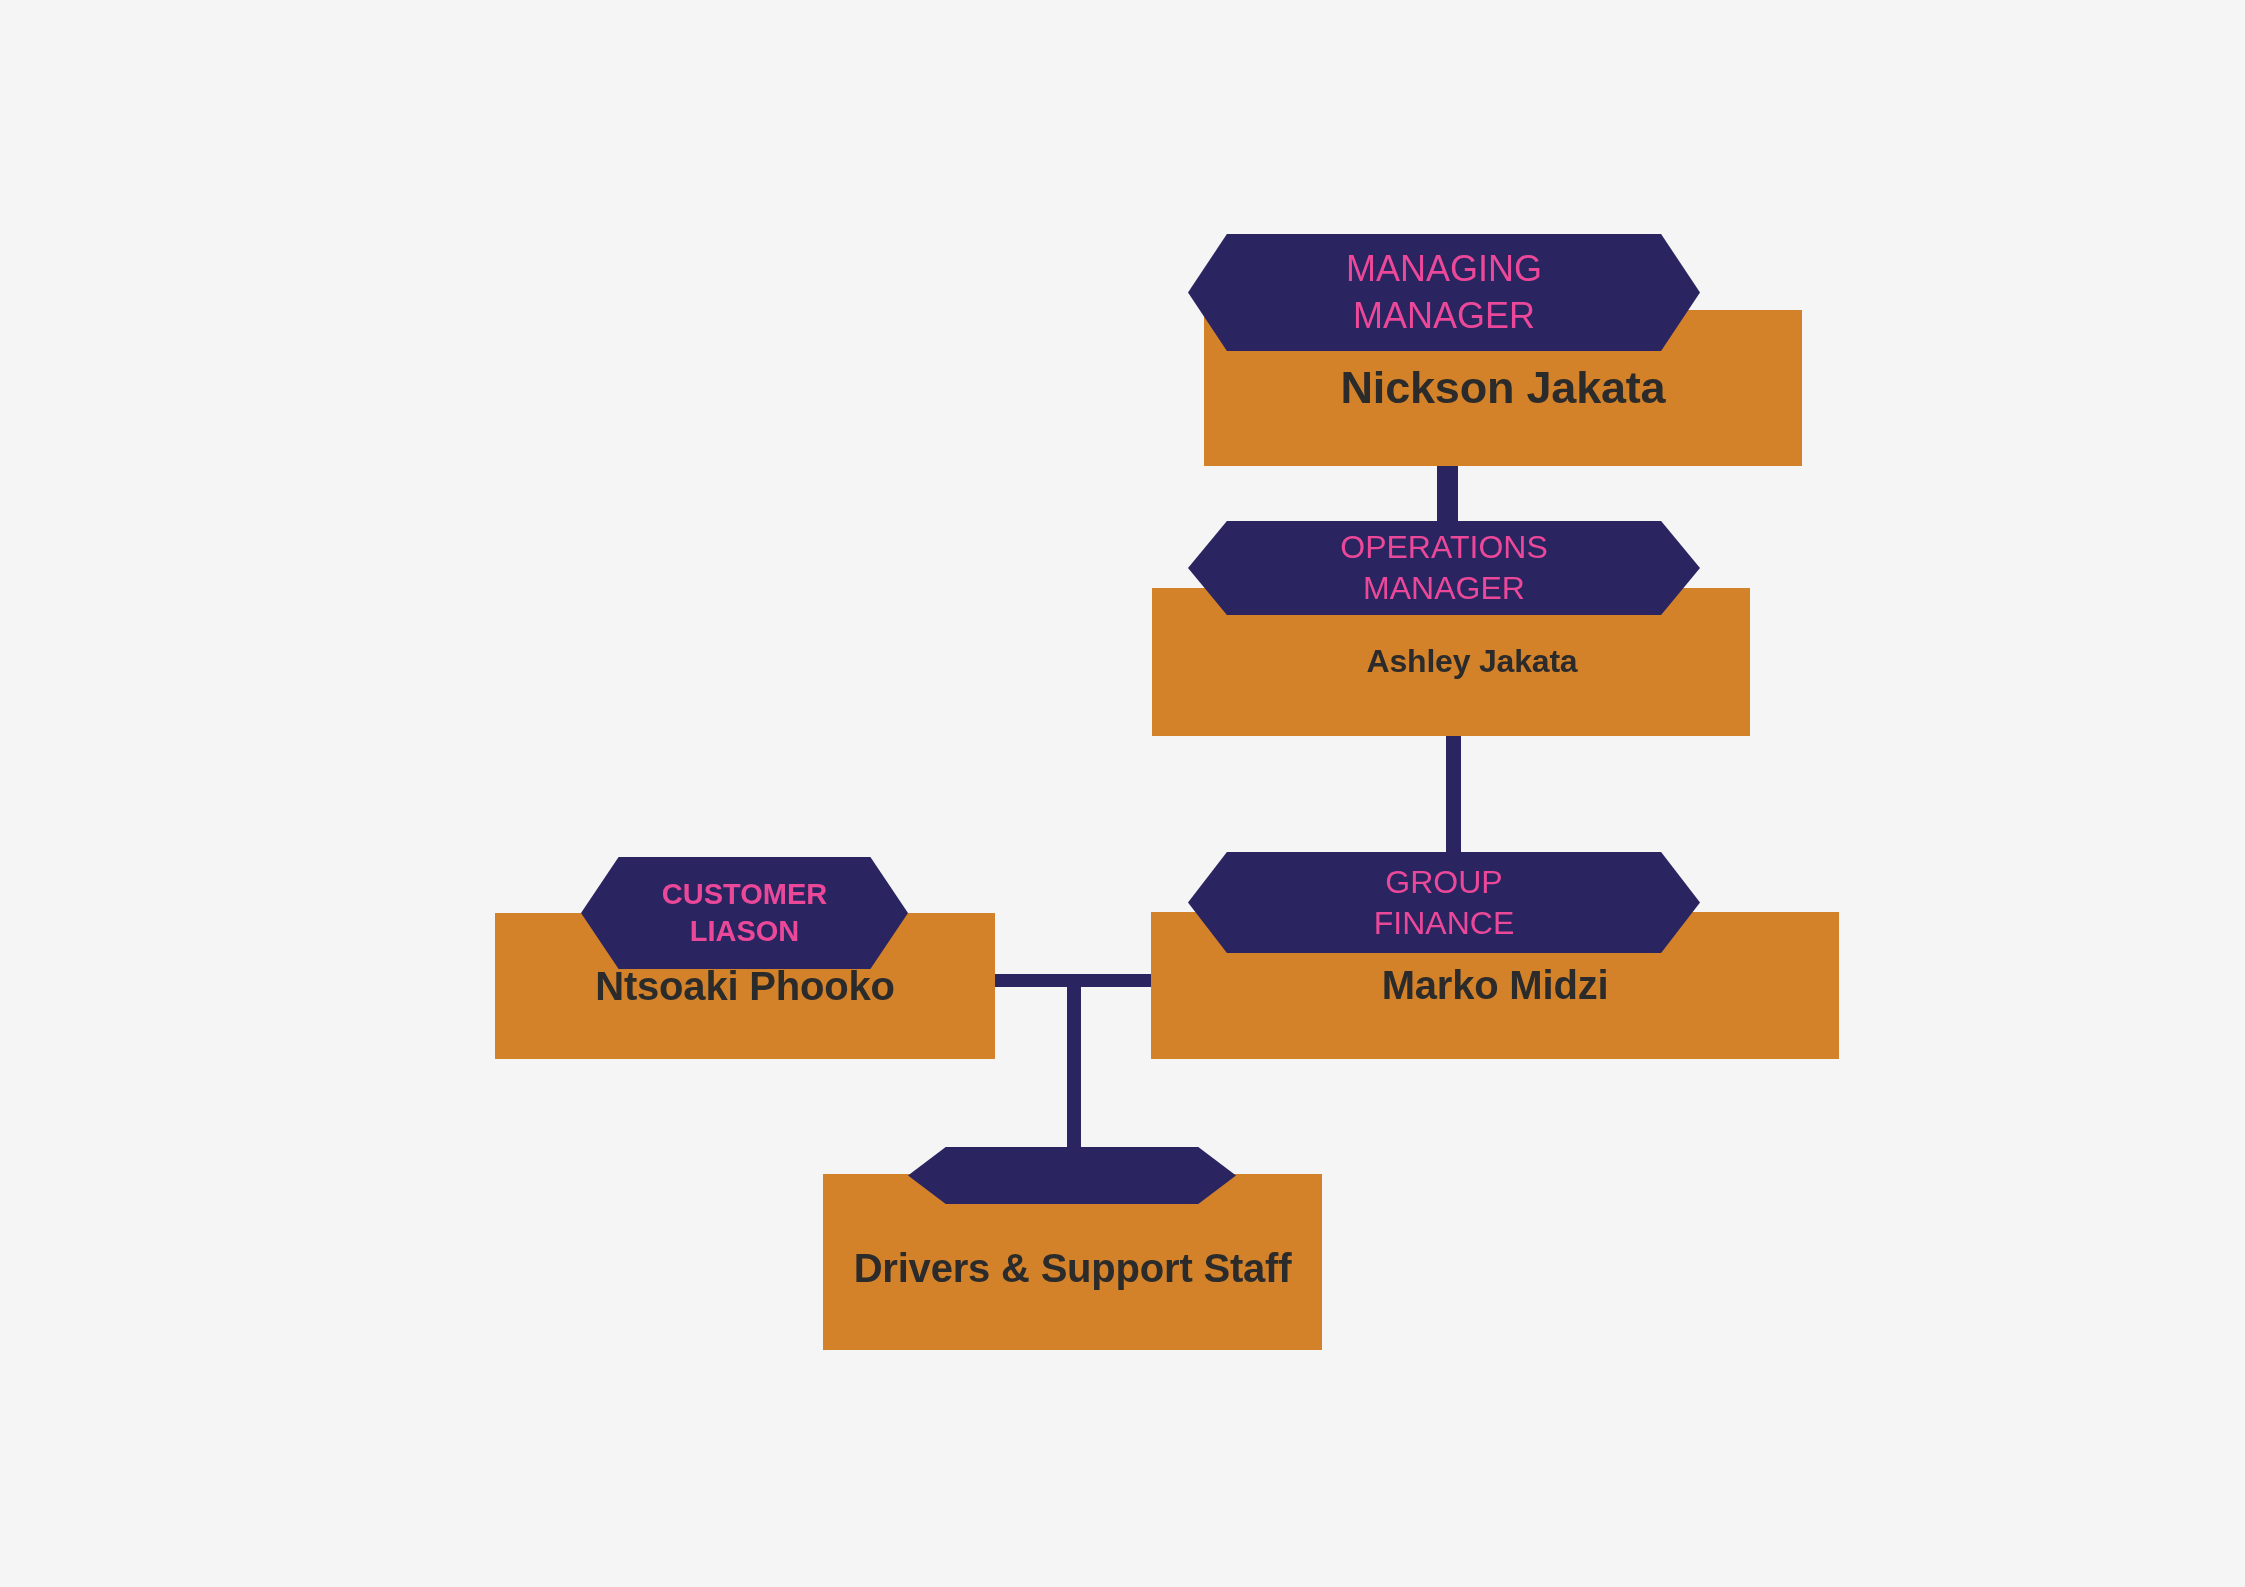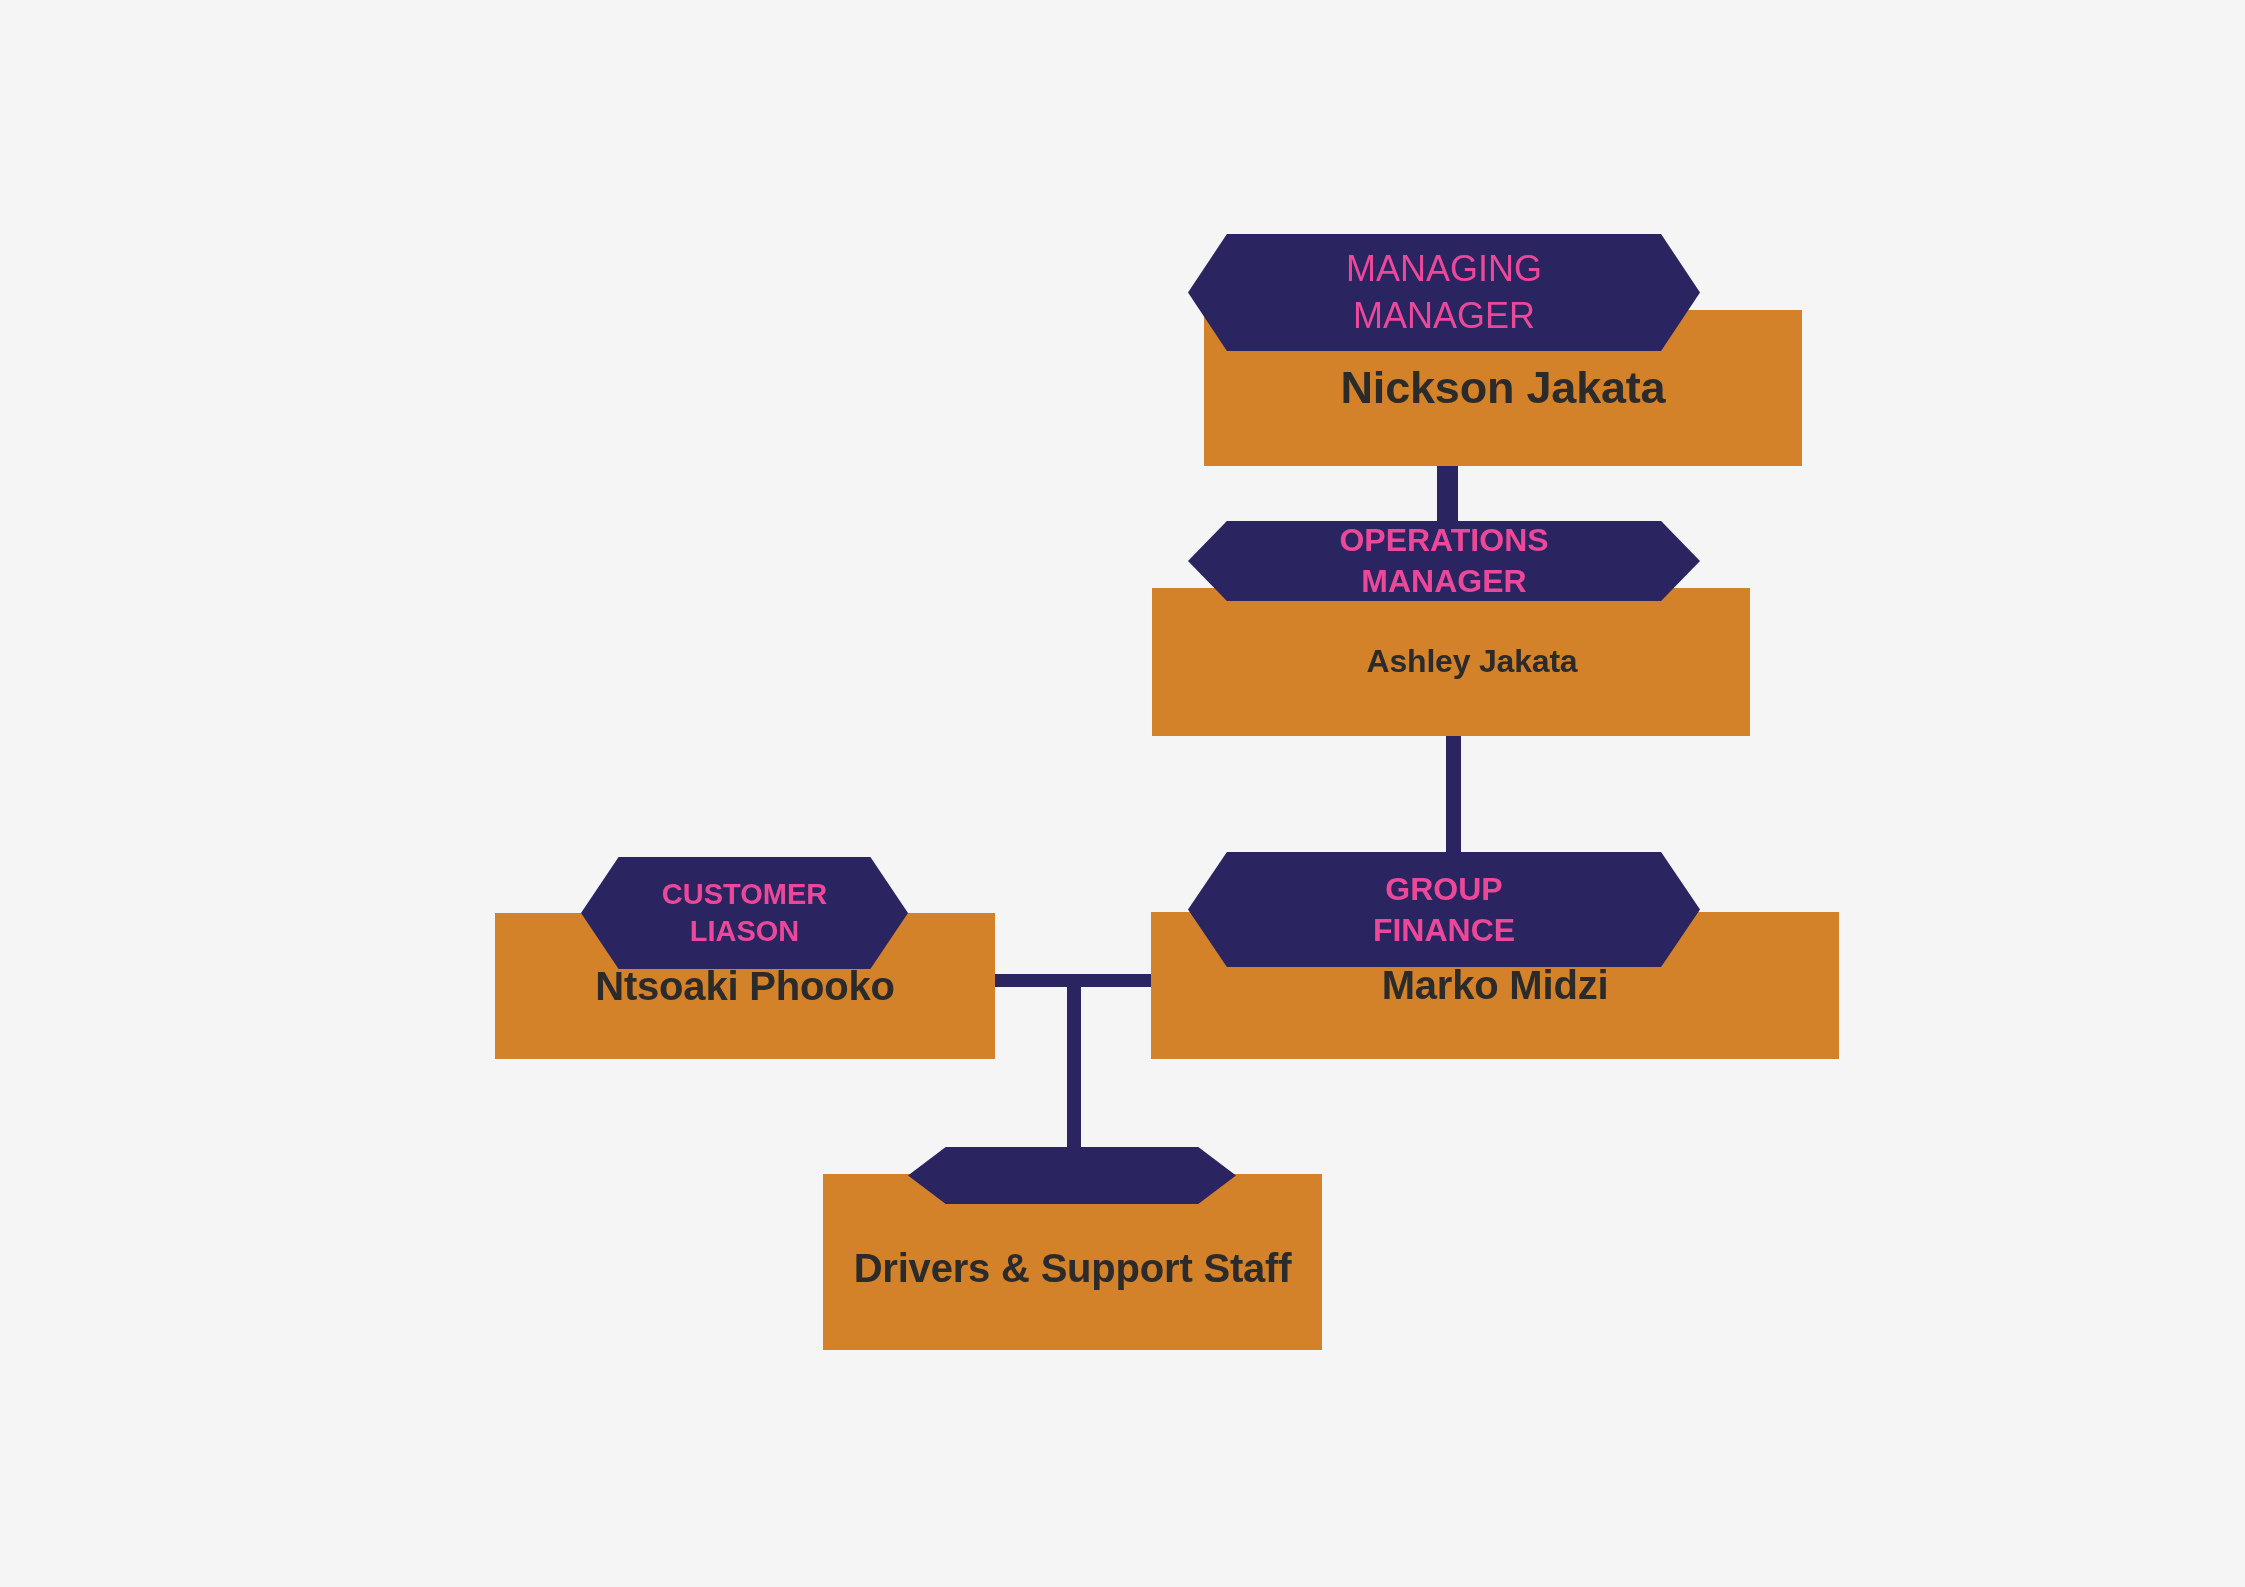--- a/index.html
+++ b/index.html
@@ -78,27 +78,27 @@
   
 
   
   #node-managing-director .node-body   { left: 1204px; top: 310px; width: 598px; height: 156px; }
   #node-managing-director .node-banner { left: 1188px; top: 234px; width: 512px; height: 117px; }
   #node-managing-director .node-title  { font-size: 36px; }
   #node-managing-director .node-name   { font-size: 45px; }
 
   
   #node-operations-manager .node-body   { left: 1152px; top: 588px; width: 598px; height: 148px; }
-  #node-operations-manager .node-banner { left: 1188px; top: 521px; width: 512px; height: 80px; font-weight: bold; }
+  #node-operations-manager .node-banner { left: 1188px; top: 521px; width: 512px; height: 94px; }
   #node-operations-manager .node-title  { font-size: 32px; }
   #node-operations-manager .node-name   { font-size: 32px; margin-left: 42px; }
 
   
   #node-group-finance .node-body   { left: 1151px; top: 912px; width: 688px; height: 147px; }
-  #node-group-finance .node-banner { left: 1188px; top: 852px; width: 512px; height: 115px; font-weight: bold; }
+  #node-group-finance .node-banner { left: 1188px; top: 852px; width: 512px; height: 101px; }
   #node-group-finance .node-title  { font-size: 32px; }
   #node-group-finance .node-name   { font-size: 40px; }
 
   
   #node-customer-liason .node-body   { left: 495px; top: 913px; width: 500px; height: 146px; }
   #node-customer-liason .node-banner { left: 581px; top: 857px; width: 327px; height: 112px;
                                        clip-path: polygon(11.5% 0%, 88.5% 0%, 100% 50%, 88.5% 100%, 11.5% 100%, 0% 50%); }
   #node-customer-liason .node-title  { font-size: 29px; font-weight: bold; }
   #node-customer-liason .node-name   { font-size: 40px; }
 

